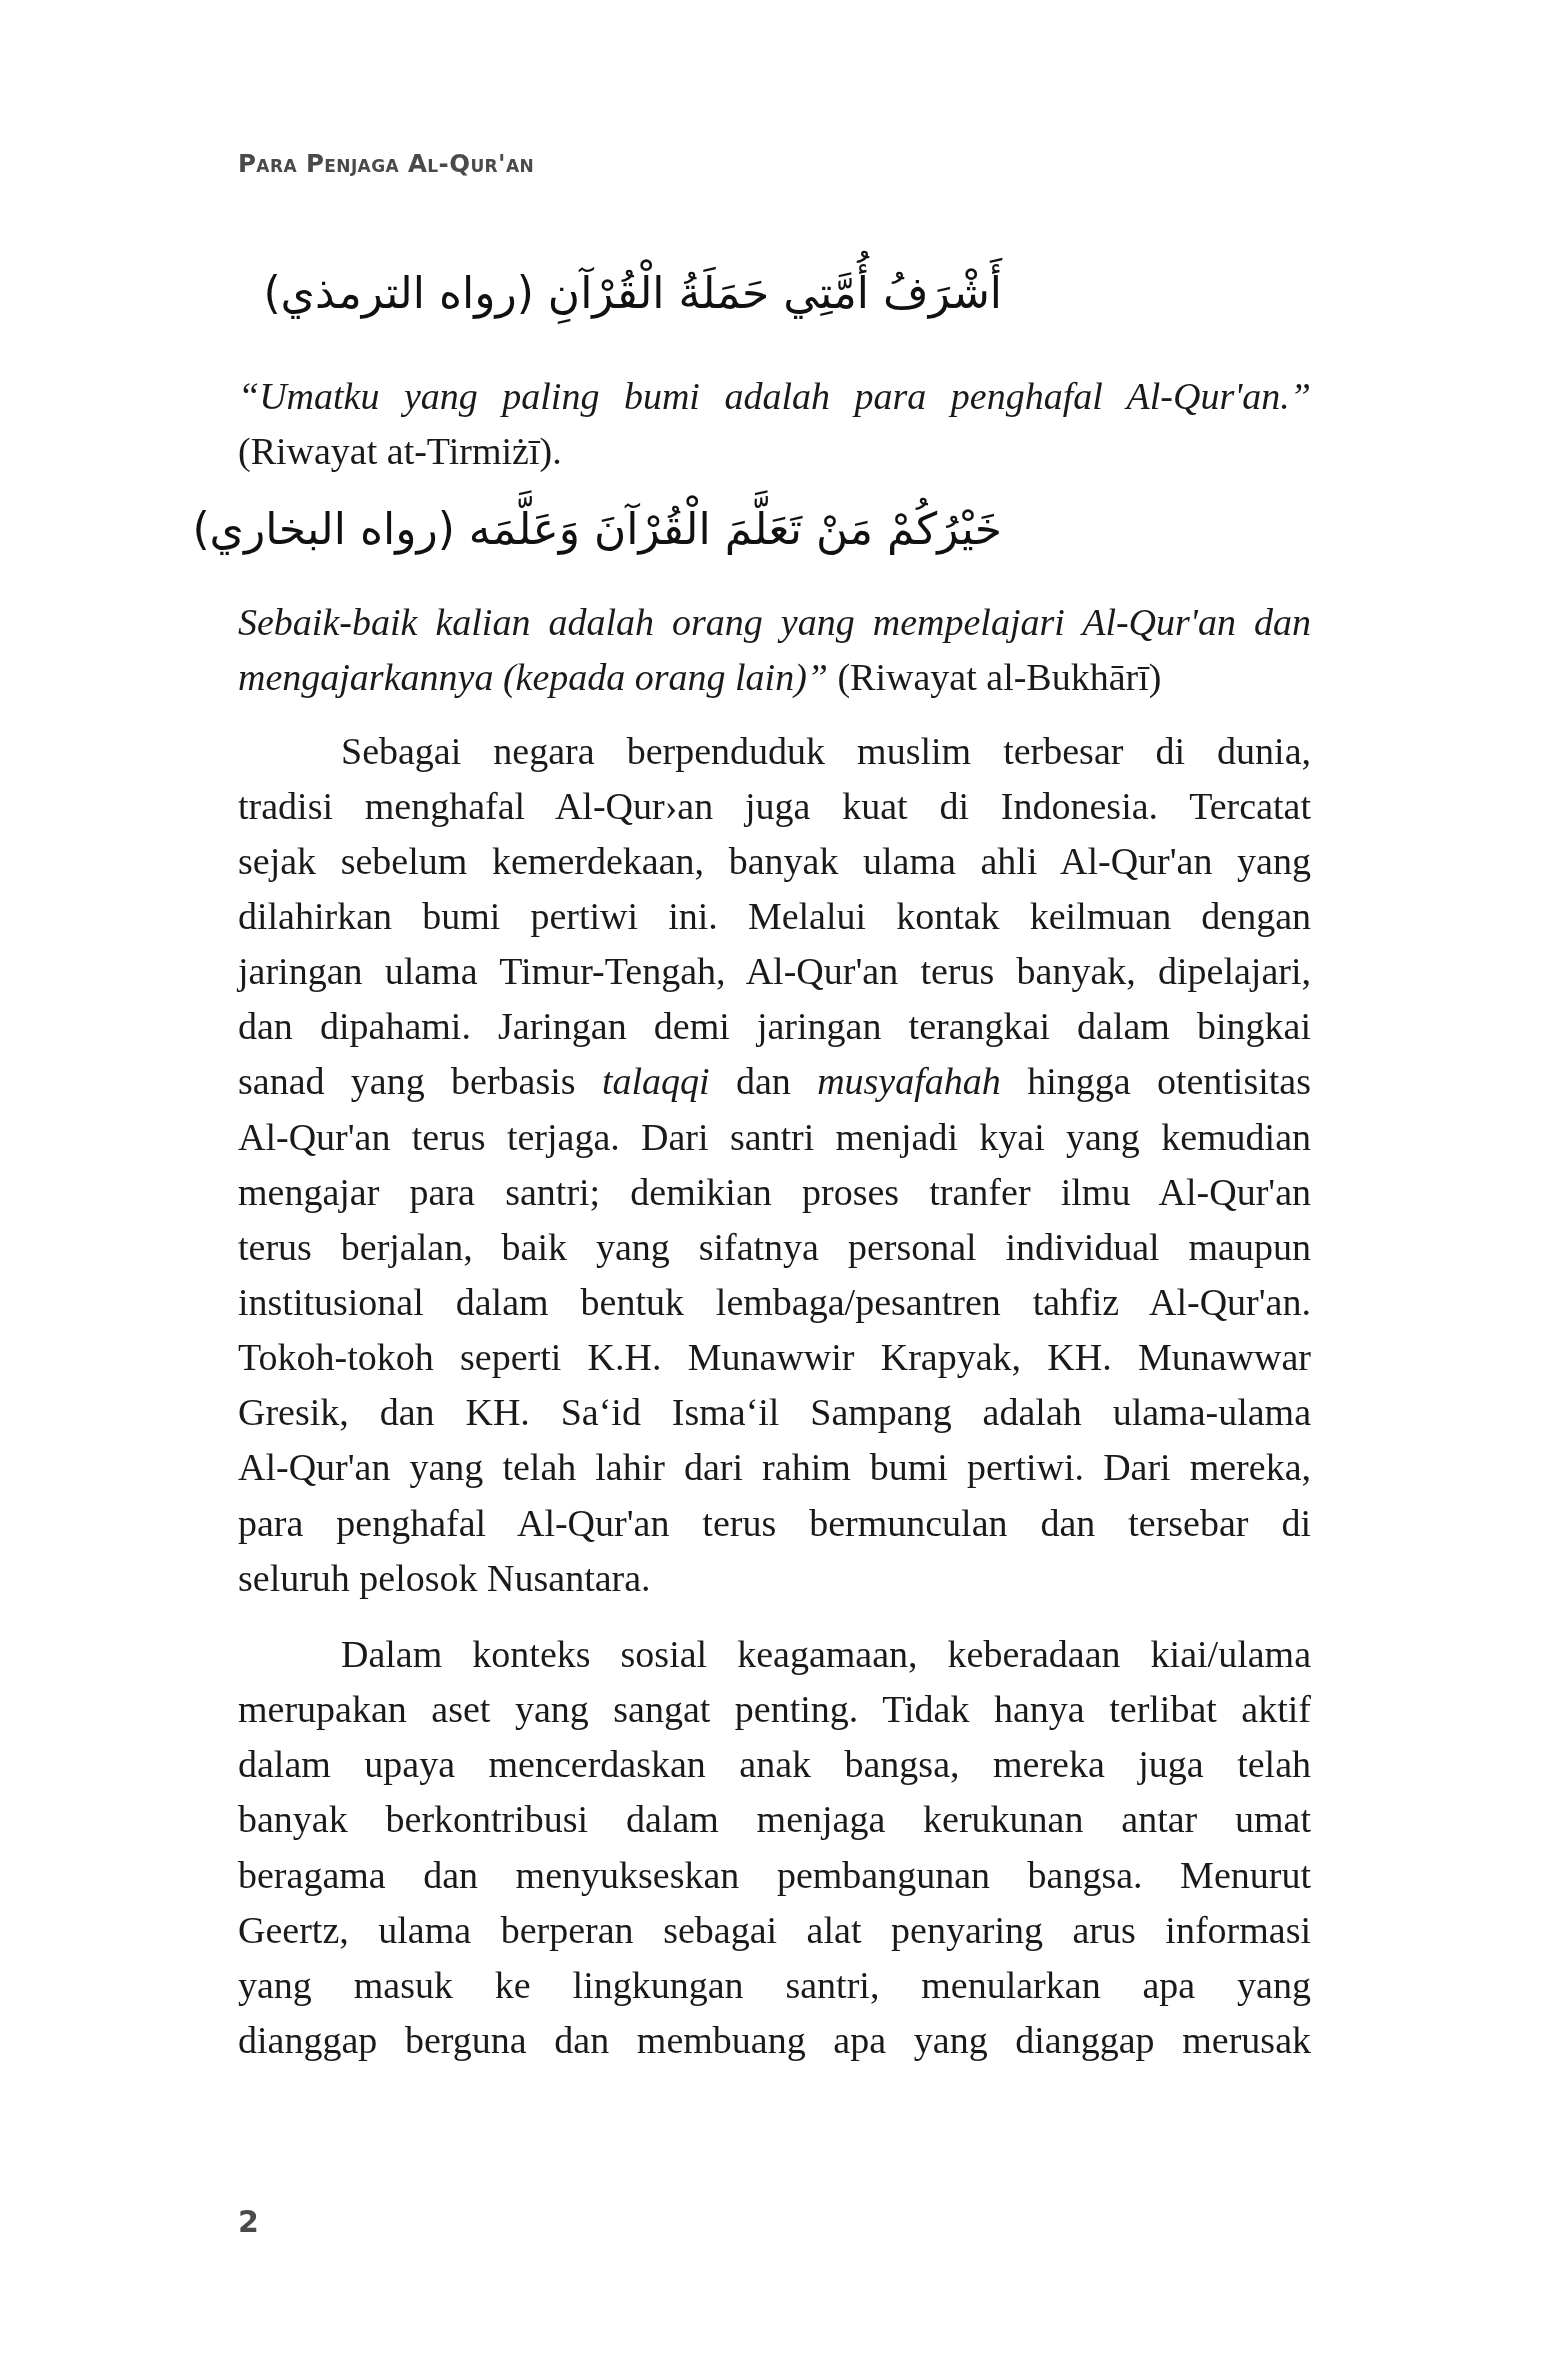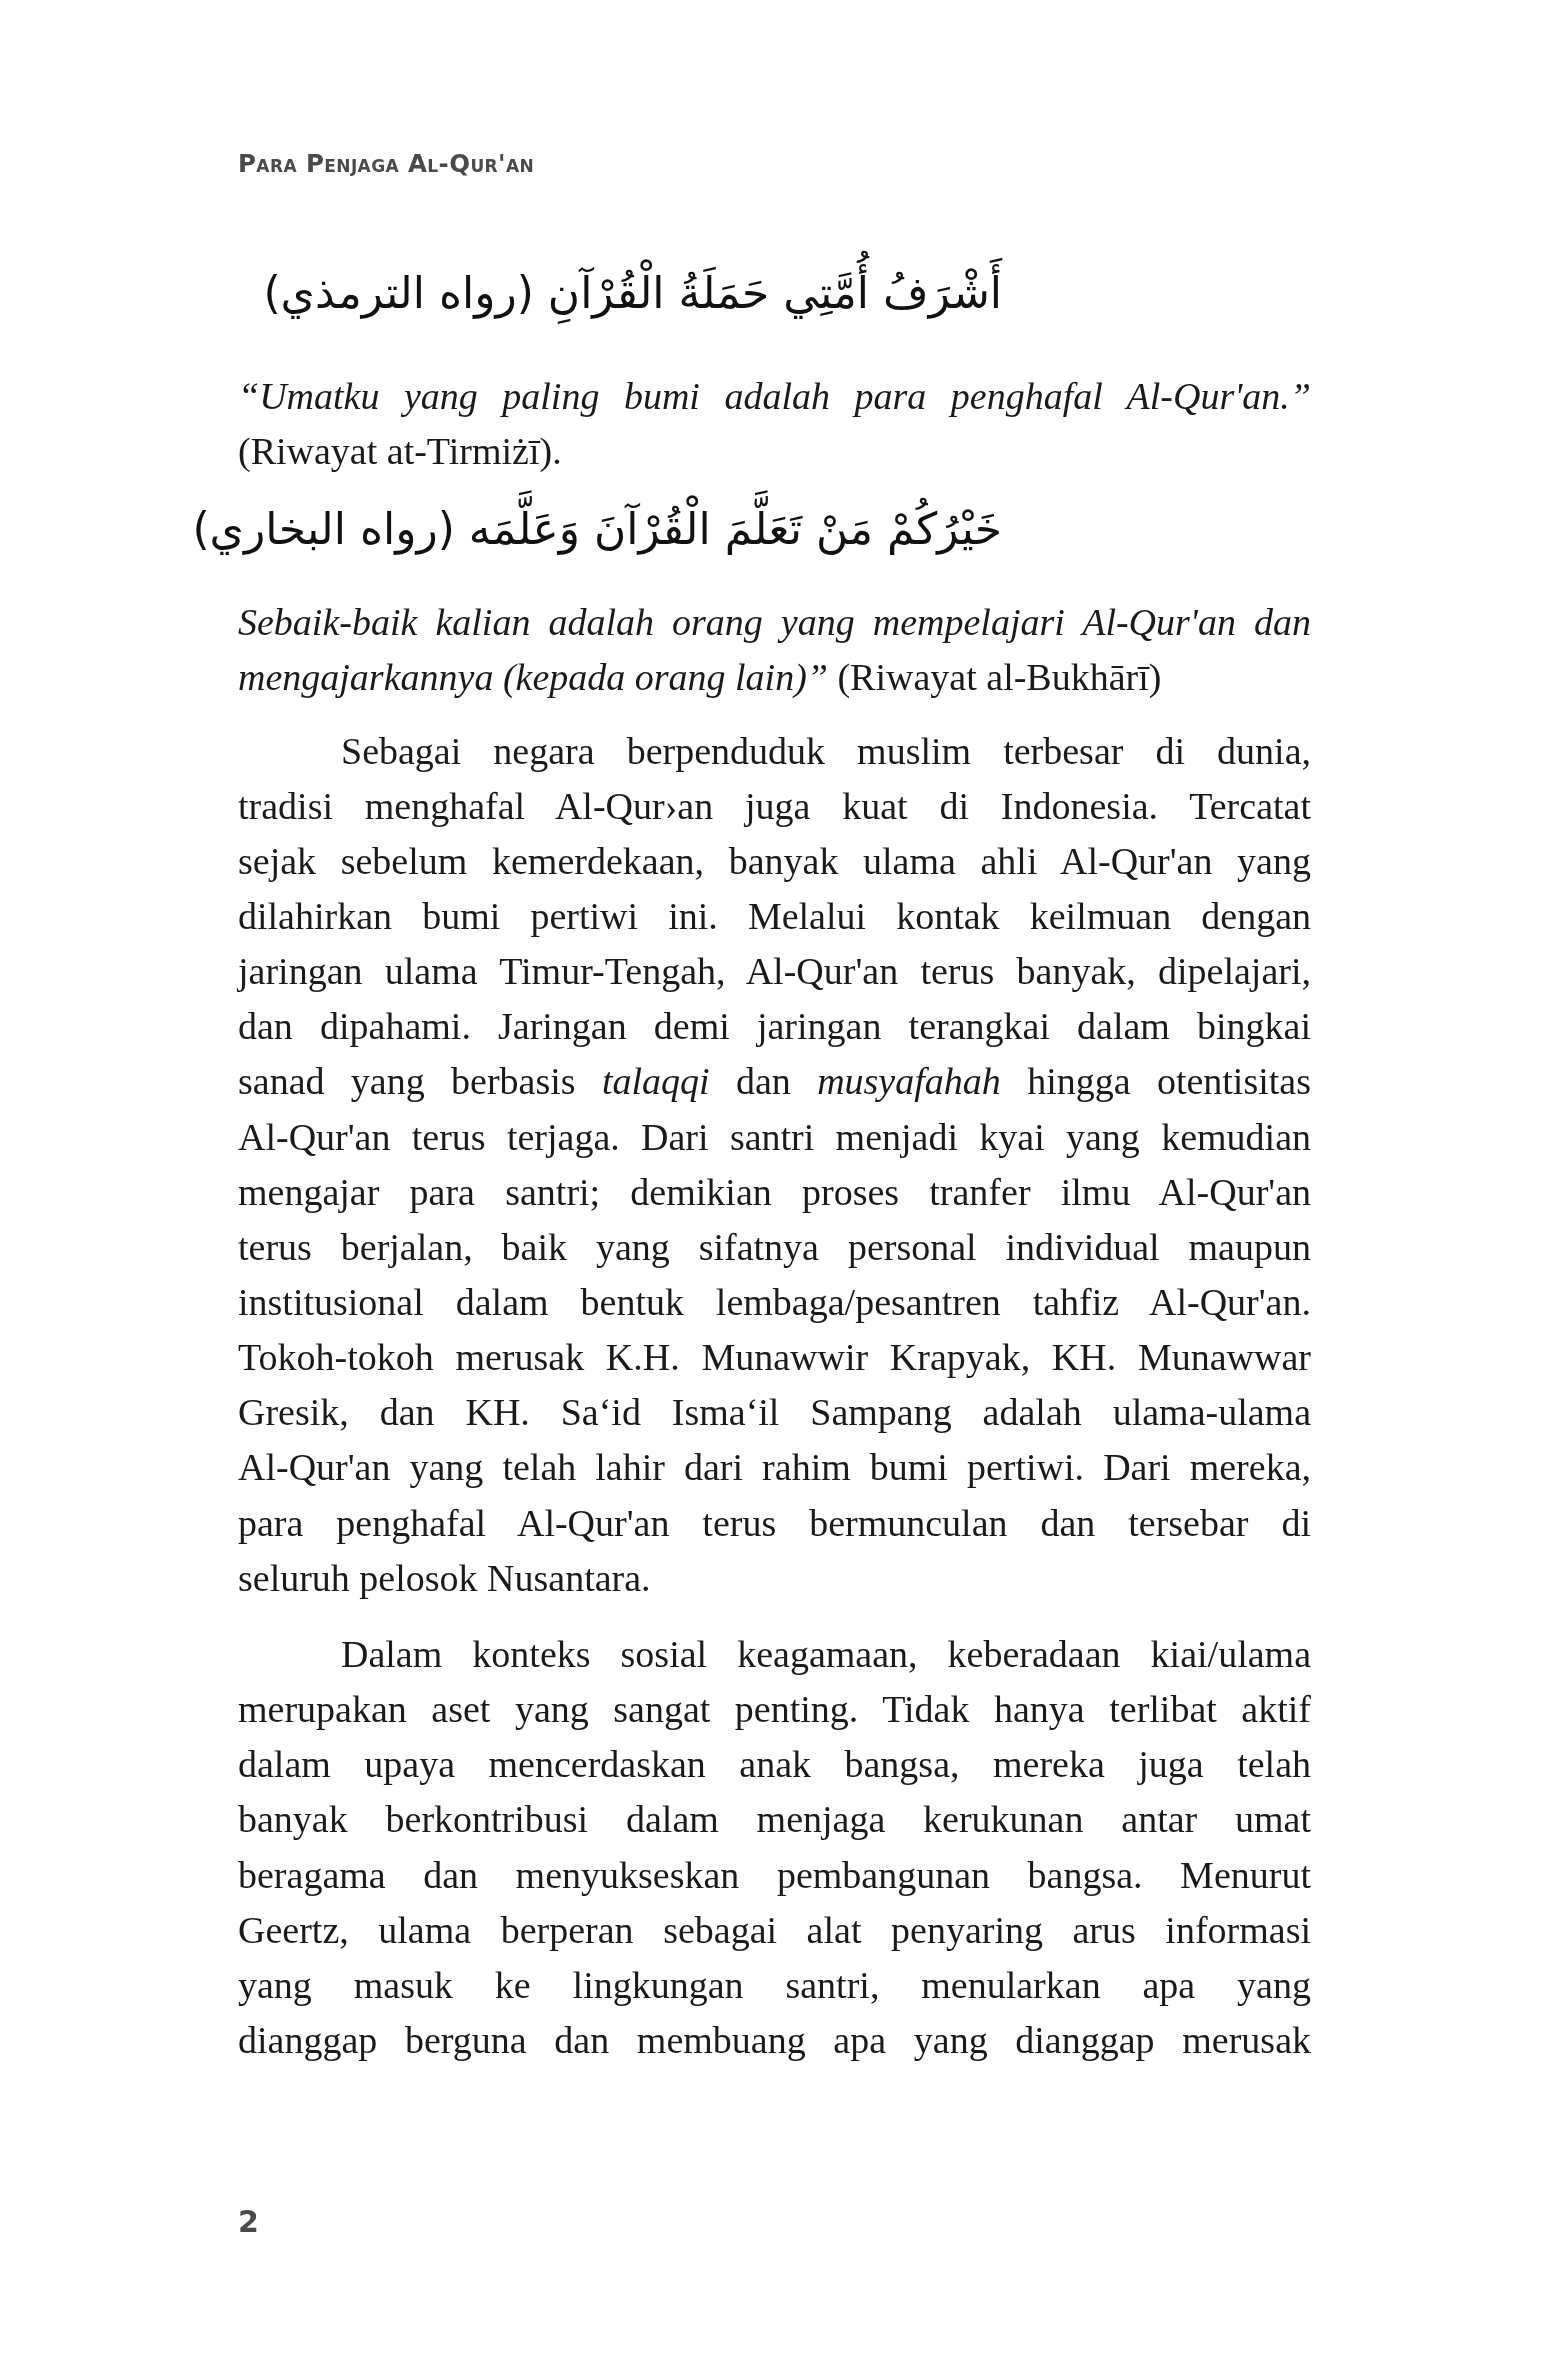--- a/index.html
+++ b/index.html
@@ -52,21 +52,21 @@
   <div class="line" style="top:782px;">tradisi menghafal Al-Qur›an juga kuat di Indonesia. Tercatat</div>
   <div class="line" style="top:837px;">sejak sebelum kemerdekaan, banyak ulama ahli Al-Qur'an yang</div>
   <div class="line" style="top:892px;">dilahirkan bumi pertiwi ini. Melalui kontak keilmuan dengan</div>
   <div class="line" style="top:947px;">jaringan ulama Timur-Tengah, Al-Qur'an terus banyak, dipelajari,</div>
   <div class="line" style="top:1002px;">dan dipahami. Jaringan demi jaringan terangkai dalam bingkai</div>
   <div class="line" style="top:1057px;"><span>sanad yang berbasis </span><span class="it">talaqqi</span><span> dan </span><span class="it">musyafahah</span><span> hingga otentisitas</span></div>
   <div class="line" style="top:1113px;">Al-Qur'an terus terjaga. Dari santri menjadi kyai yang kemudian</div>
   <div class="line" style="top:1168px;">mengajar para santri; demikian proses tranfer ilmu Al-Qur'an</div>
   <div class="line" style="top:1223px;">terus berjalan, baik yang sifatnya personal individual maupun</div>
   <div class="line" style="top:1278px;">institusional dalam bentuk lembaga/pesantren tahfiz Al-Qur'an.</div>
-  <div class="line" style="top:1333px;">Tokoh-tokoh merusak K.H. Munawwir Krapyak, KH. Munawwar</div>
+  <div class="line" style="top:1333px;">Tokoh-tokoh seperti K.H. Munawwir Krapyak, KH. Munawwar</div>
   <div class="line" style="top:1388px;">Gresik, dan KH. Sa‘id Isma‘il Sampang adalah ulama-ulama</div>
   <div class="line" style="top:1443px;">Al-Qur'an yang telah lahir dari rahim bumi pertiwi. Dari mereka,</div>
   <div class="line" style="top:1499px;">para penghafal Al-Qur'an terus bermunculan dan tersebar di</div>
   <div class="line last" style="top:1554px;">seluruh pelosok Nusantara.</div>
 
   <div class="line indent" style="top:1630px;">Dalam konteks sosial keagamaan,  keberadaan kiai/ulama</div>
   <div class="line" style="top:1685px;">merupakan aset yang sangat penting. Tidak hanya terlibat aktif</div>
   <div class="line" style="top:1740px;">dalam upaya mencerdaskan anak bangsa, mereka juga telah</div>
   <div class="line" style="top:1795px;">banyak berkontribusi dalam menjaga kerukunan antar umat</div>
   <div class="line" style="top:1851px;">beragama dan menyukseskan pembangunan bangsa. Menurut</div>

